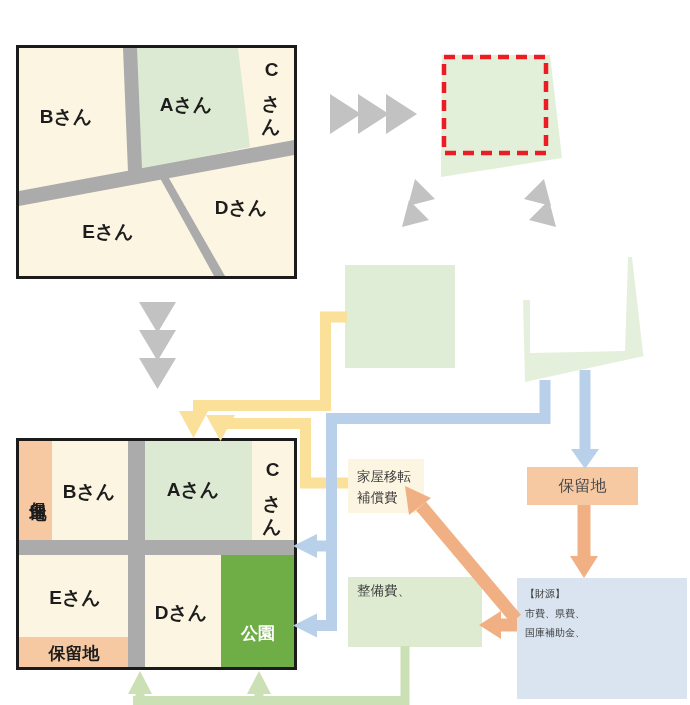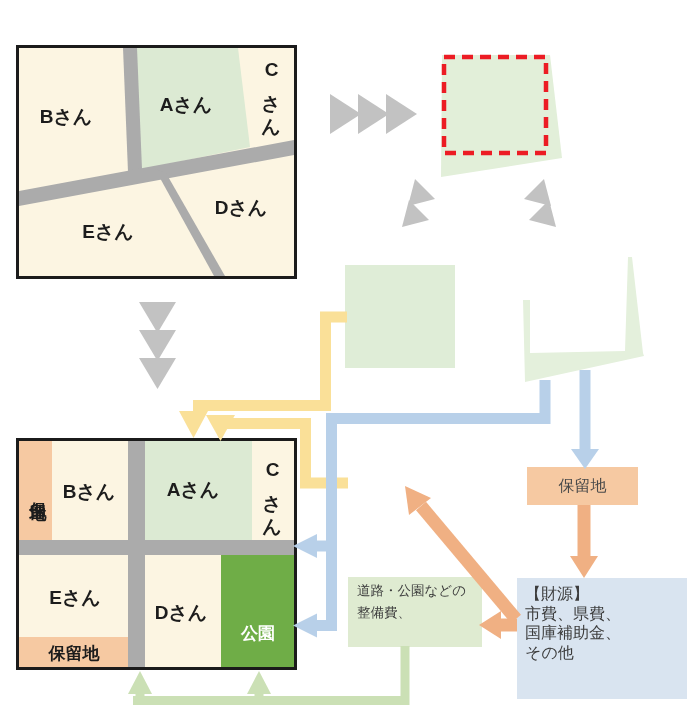--- a/index.html
+++ b/index.html
@@ -18,21 +18,21 @@
   
   .ibox{position:absolute;box-sizing:border-box;color:#3d3d3d;z-index:4;}
   #compensation-box{left:348px;top:459px;width:76px;height:54px;background:#FCF5E2;
                     font-size:13.5px;line-height:21px;padding:7px 0 0 9px;}
   #reserved-box{left:527px;top:467px;width:111px;height:38px;background:#F6C9A2;
                 display:flex;align-items:center;justify-content:center;
                 font-size:16px;color:#4a4a4a;}
   #cost-box{left:348px;top:577px;width:134px;height:70px;background:#DFEBD1;
             font-size:13.5px;line-height:22px;padding:3px 0 0 9px;}
   #funding-box{left:517px;top:578px;width:170px;height:121px;background:#D9E4F0;
-               font-size:16px;line-height:19.5px;padding:6px 0 0 8px;}
+               font-size:10px;line-height:19.5px;padding:6px 0 0 8px;}
   #overlay{position:absolute;left:0;top:0;z-index:5;pointer-events:none;}
 </style>
 </head>
 <body>
 
 <div id="canvas">
 
   <div class="map" id="map-before">
     <svg width="275" height="228" viewBox="0 0 275 228">
       <polygon points="114,0 219,0 231,99 120,122" fill="#DCEAD3"></polygon>
@@ -59,35 +59,37 @@
     <div class="lbl v small" style="left:19px;top:49px;">保留地</div>
     <div class="lbl" style="left:70px;top:51px;">Bさん</div>
     <div class="lbl" style="left:174px;top:49px;">Aさん</div>
     <div class="lbl v" style="left:253px;top:52px;">Cさん</div>
     <div class="lbl" style="left:56px;top:157px;">Eさん</div>
     <div class="lbl small" style="left:55px;top:212px;">保留地</div>
     <div class="lbl" style="left:162px;top:172px;">Dさん</div>
     <div class="lbl white" style="left:239px;top:192px;">公園</div>
   </div>
 
+  <div class="ibox" id="compensation-box">
+    <div>家屋移転</div>
+    <div>補償費</div>
+  </div>
 
   <div class="ibox" id="reserved-box">
     <span>保留地</span>
   </div>
 
   <div class="ibox" id="cost-box">
-    <div>道路・公園などの</div>
     <div>整備費、</div>
   </div>
 
   <div class="ibox" id="funding-box">
     <div>【財源】</div>
     <div>市費、県費、</div>
     <div>国庫補助金、</div>
-    <div>その他</div>
   </div>
 
   <svg id="overlay" width="690" height="705" viewBox="0 0 690 705">
 
     <g fill="#C2C2C2">
       <polygon points="330,94 330,134 361,114"></polygon>
       <polygon points="358,94 358,134 389,114"></polygon>
       <polygon points="386,94 386,134 417,114"></polygon>
     </g>
     <g fill="#C2C2C2">

